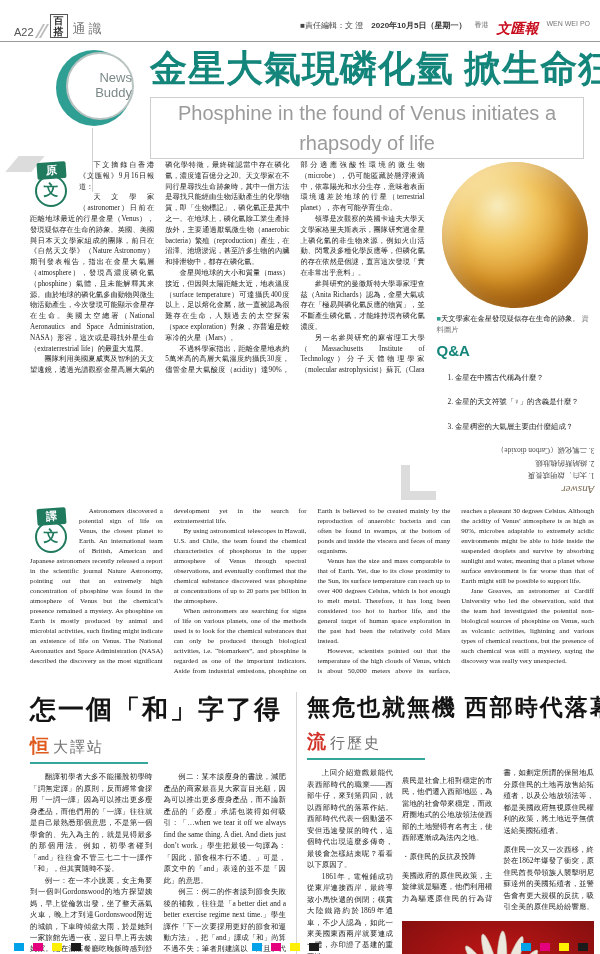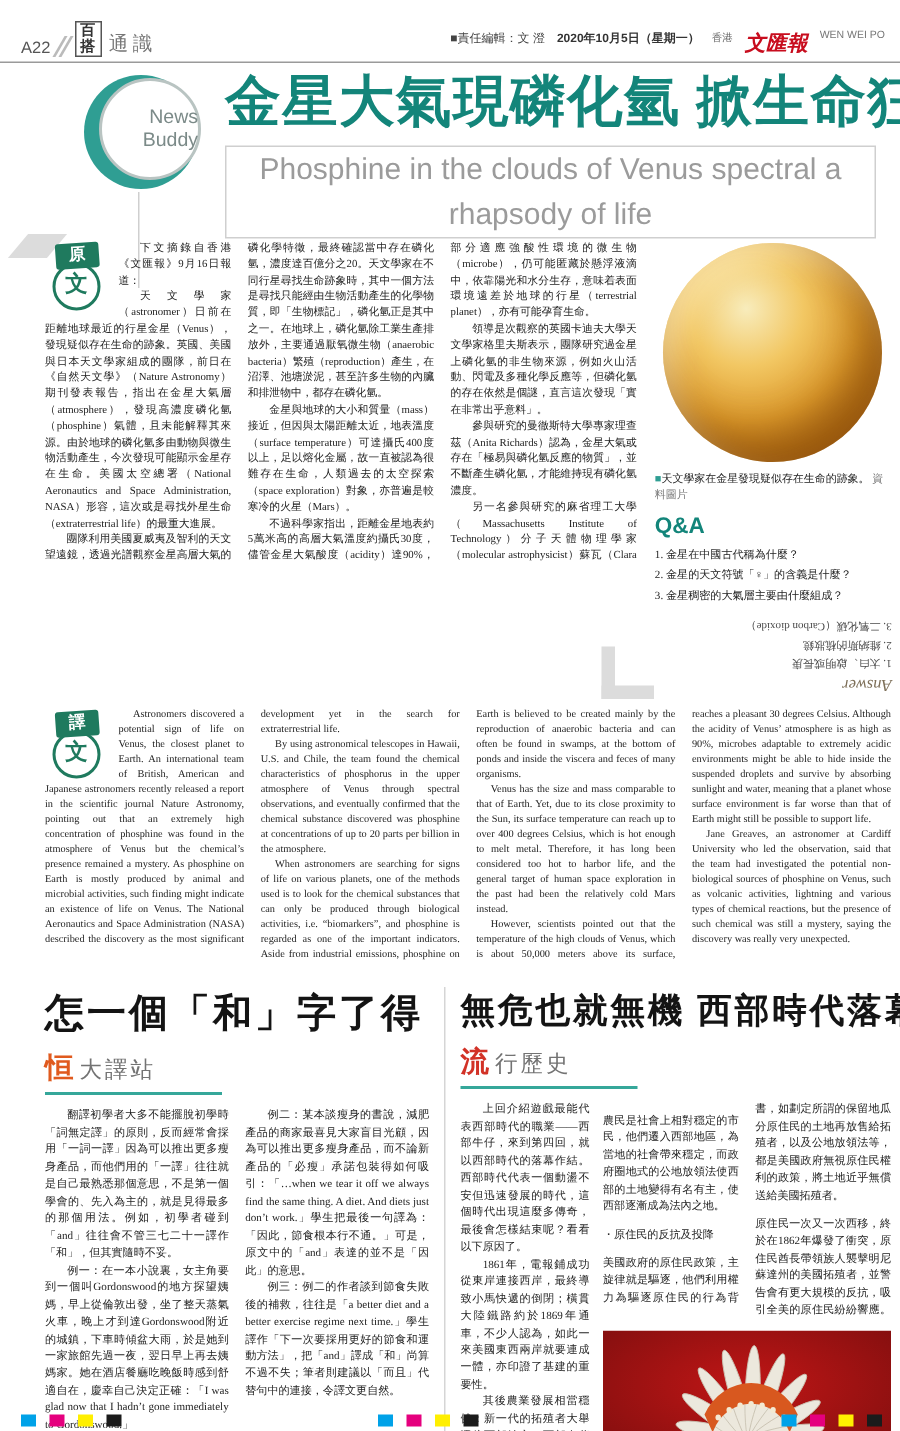--- a/index.html
+++ b/index.html
@@ -45,21 +45,21 @@
   .cols3 p,.cols4 p,.cols2 p,.col1 p{margin:0;text-indent:2em;}
   .right-col{width:158px;}
   .venus{width:146px;height:146px;margin:2px auto 0;border-radius:50%;
          background:radial-gradient(circle at 38% 30%,#f8ecbc 0%,#f2c763 28%,#dd9a2b 55%,#b56c13 80%,#8f4f0a 100%);
          box-shadow:inset -14px -18px 28px rgba(110,55,0,.45), inset 8px 10px 18px rgba(255,244,205,.55);}
   .vcaption{margin-top:6px;font-size:7.3px;line-height:1.45;color:#222;}
   .sqr{color:#2f9e93;}
   .src{color:#777;}
   .qa{margin-top:7px;position:relative;}
   .qa-title{color:#13857a;font:bold 15px/1.2 "Liberation Sans",sans-serif;margin:0 0 3px;}
-  .qa-q{font-size:7.4px;line-height:1.8;margin:0;color:#222;}
+  .qa-q{font-size:7.4px;line-height:1.8;margin:11px;color:#222;}
   .answers{transform:rotate(180deg);margin-top:8px;font-size:7.4px;line-height:1.7;color:#4a4a4a;text-align:left;}
   .ans-label{font:italic 11px "Liberation Serif",serif;color:#7d6f58;}
   .qa-fold{position:absolute;left:-36px;bottom:-4px;width:26px;height:26px;border-left:9px solid #dcdcdc;border-bottom:9px solid #dcdcdc;}
 
   .trans-row{margin-top:10px;}
   .cols4{columns:4;column-gap:11px;height:172px;overflow:hidden;font-size:6.9px;line-height:1.45;text-align:justify;
          font-family:"Liberation Serif",serif;}
   .cols4 p{text-indent:1.4em;}
 
   
@@ -118,21 +118,21 @@
 
   <div class="head-block">
     <div class="nb-badge">
       <div class="nb-inner">
         <span>News</span>
         <span>Buddy</span>
       </div>
     </div>
     <div class="nb-tail"></div>
     <h1 class="headline">金星大氣現磷化氫  掀生命狂想曲</h1>
-    <div class="subbox">Phosphine in the clouds of Venus spectral a rhapsody of life</div>
+    <div class="subbox">Phosphine in the found of Venus initiates a rhapsody of life</div>
   </div>
 
   <div class="top-article">
     <div class="orig-row">
       <div class="orig-text">
         <div class="fold"></div>
         <div class="cols3">
           <div class="seal">
             <span class="seal-top">原</span>
             <div class="seal-bot">文</div>

